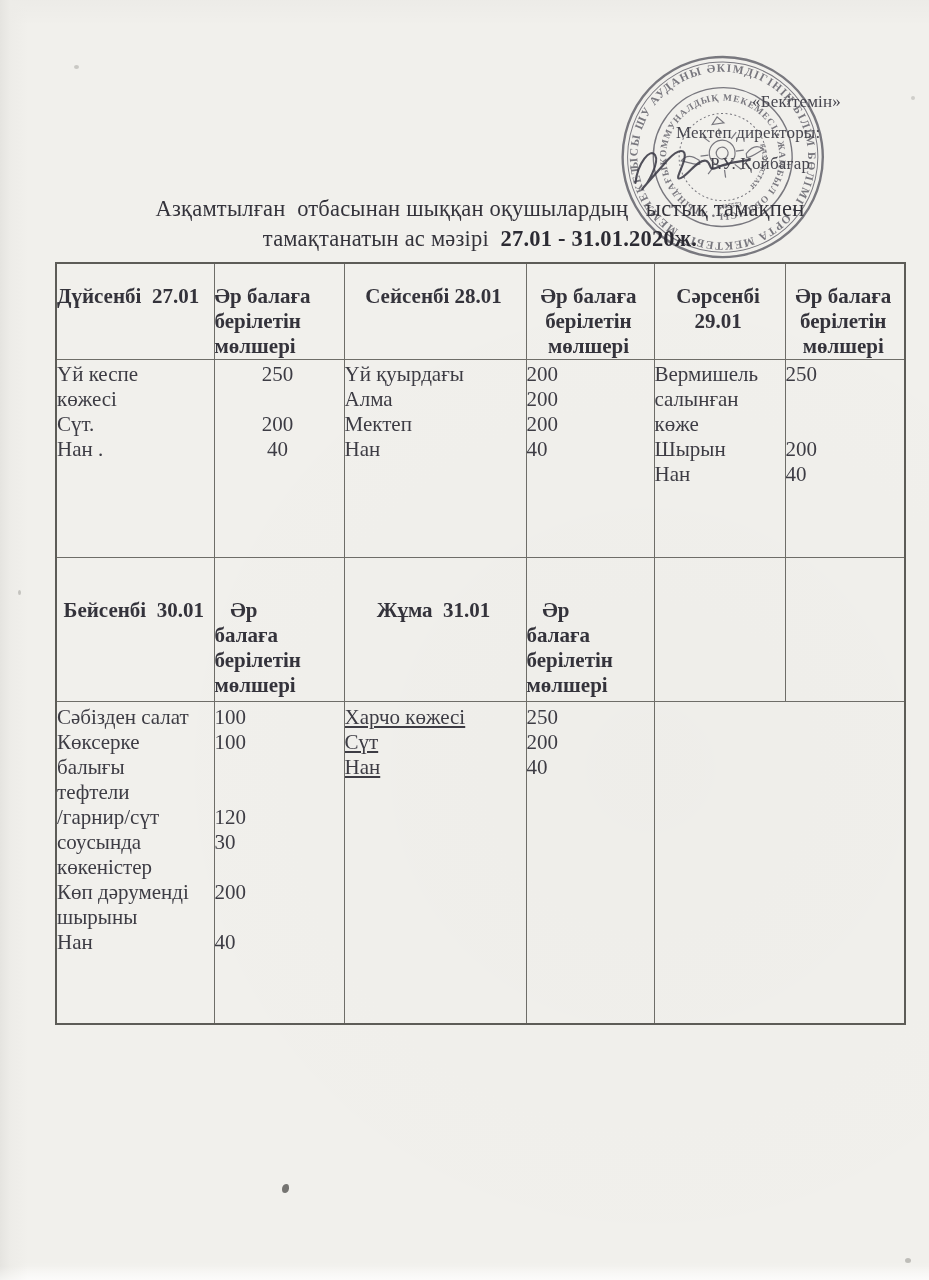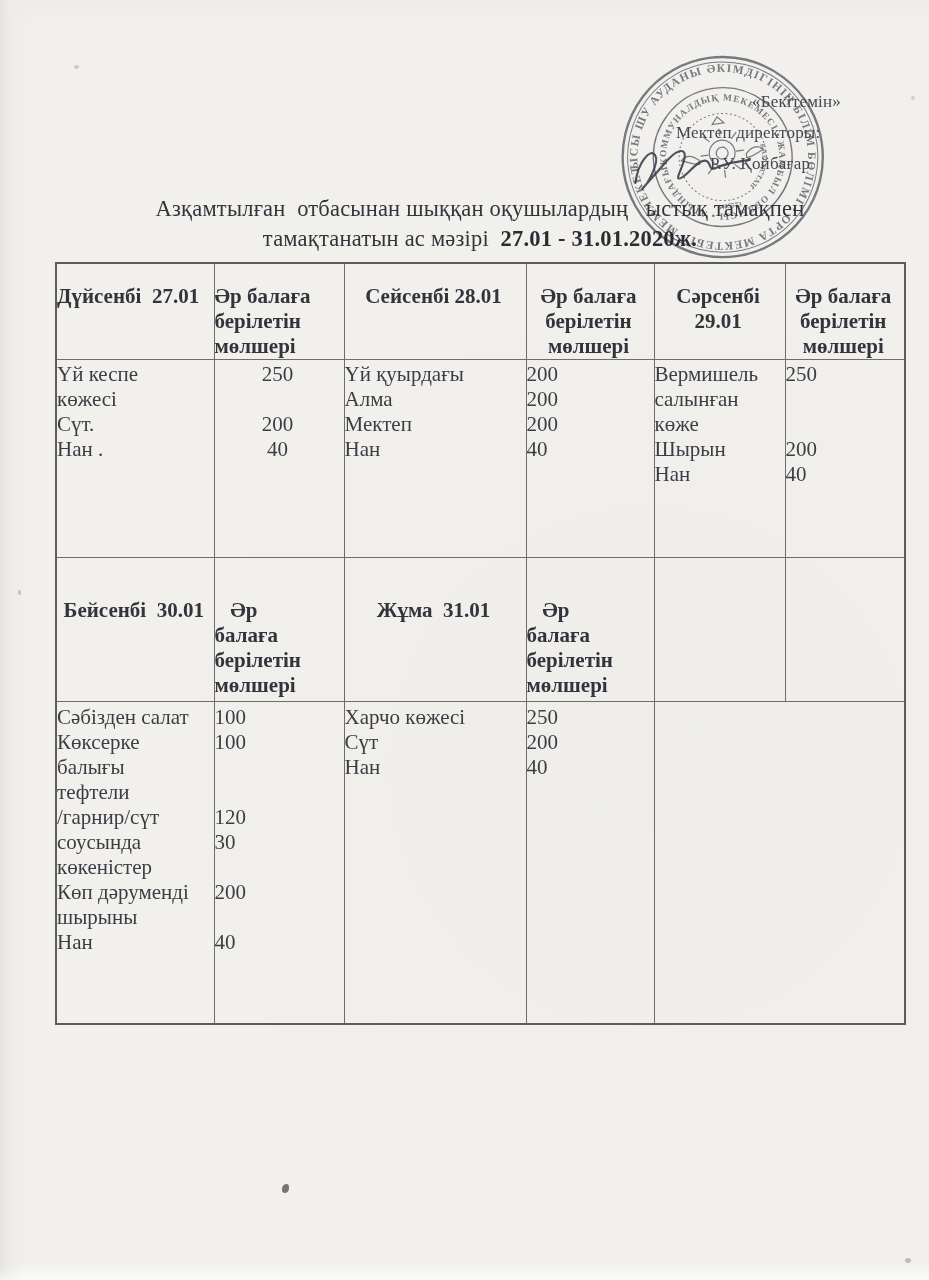--- a/index.html
+++ b/index.html
@@ -253,21 +253,21 @@
             <div class="ln">100</div>
             <div class="ln">&nbsp;</div>
             <div class="ln">&nbsp;</div>
             <div class="ln">120</div>
             <div class="ln">30</div>
             <div class="ln">&nbsp;</div>
             <div class="ln">200</div>
             <div class="ln">&nbsp;</div>
             <div class="ln">40</div>
           </td>
-          <td class="al-left" style="padding-top: 3px;">
+          <td class="al-left" style="padding-top: 3px; text-decoration: underline;">
             <div class="ln">Харчо көжесі</div>
             <div class="ln">Сүт</div>
             <div class="ln">Нан</div>
           </td>
           <td class="al-left" style="padding-top: 3px;">
             <div class="ln">250</div>
             <div class="ln">200</div>
             <div class="ln">40</div>
           </td>
           <td colspan="2" class="al-left" style="padding-top: 3px;"></td>

